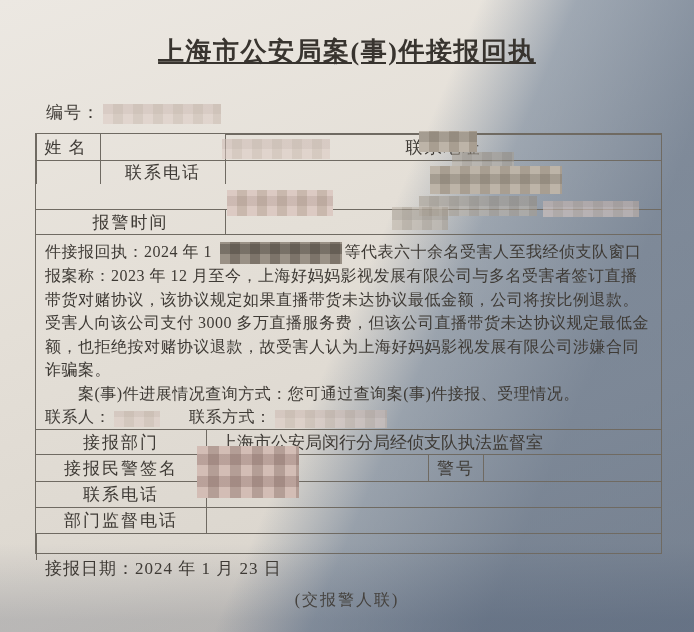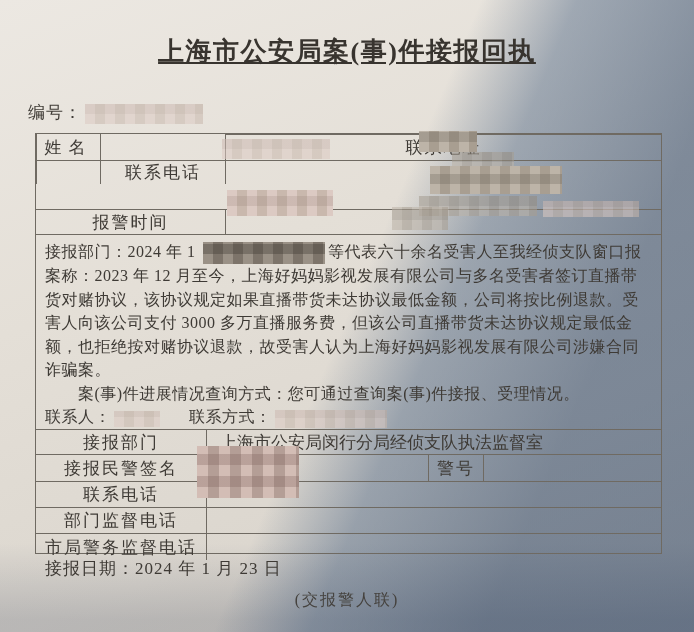--- a/index.html
+++ b/index.html
@@ -15,21 +15,21 @@
       linear-gradient(to bottom, rgba(70,80,100,0) 86%, rgba(60,70,92,.22) 98%),
       linear-gradient(160deg,#ece8e2 0%,#e4dfd7 38%,#dcd7cf 72%,#cfc9c1 100%);
   }
   .title{
     position:absolute;top:34px;left:0;width:100%;
     text-align:center;font-size:26px;font-weight:bold;letter-spacing:1.5px;
     color:#38342f;
     text-decoration:underline;
   }
   .serial-line{
-    position:absolute;top:101px;left:28px;font-size:17px;letter-spacing:1px;
+    position:absolute;top:101px;left:46px;font-size:17px;letter-spacing:1px;
   }
   
   .formtable{
     position:absolute;left:35px;top:133px;width:627px;height:421px;
     border:1.5px solid #6f6a62;box-sizing:border-box;font-size:17px;
   }
   .formtable .cell{box-sizing:border-box;display:flex;align-items:center;}
   .bL{border-left:1px solid #6f6a62;}
   .bT{border-top:1px solid #6f6a62;}
   .center{justify-content:center;text-align:center;}
@@ -88,21 +88,21 @@
       <div class="cell center bL bT lbl">联系电话</div>
       <div class="cell bL bT"></div>
     </div>
 
     <div class="sec-time bT">
       <div class="cell center lbl">报警时间</div>
       <div class="cell bL"></div>
     </div>
 
     <div class="sec-content bT">
-      <div><span>接报部门：</span><span>2024 年 1 </span><span class="mosaic m-inline m-dark" style="width:122px;height:22px;"></span><span>等代表六十余名受害人至我经侦支队窗口报案称：2023 年 12 月至今，上海好妈妈影视发展有限公司与多名受害者签订直播带货对赌协议，该协议规定如果直播带货未达协议最低金额，公司将按比例退款。受害人向该公司支付 3000 多万直播服务费，但该公司直播带货未达协议规定最低金额，也拒绝按对赌协议退款，故受害人认为上海好妈妈影视发展有限公司涉嫌合同诈骗案。</span></div>
+      <div><span>件接报回执：</span><span>2024 年 1 </span><span class="mosaic m-inline m-dark" style="width:122px;height:22px;"></span><span>等代表六十余名受害人至我经侦支队窗口报案称：2023 年 12 月至今，上海好妈妈影视发展有限公司与多名受害者签订直播带货对赌协议，该协议规定如果直播带货未达协议最低金额，公司将按比例退款。受害人向该公司支付 3000 多万直播服务费，但该公司直播带货未达协议规定最低金额，也拒绝按对赌协议退款，故受害人认为上海好妈妈影视发展有限公司涉嫌合同诈骗案。</span></div>
       <div class="progress-line">案(事)件进展情况查询方式：您可通过查询案(事)件接报、受理情况。</div>
       <div>
         <span>联系人：</span><span class="mosaic m-inline m-pink faint" style="width:46px;height:16px;"></span><span style="display:inline-block;width:26px;"></span><span>联系方式：</span><span class="mosaic m-inline m-pink faint" style="width:112px;height:18px;"></span>
       </div>
     </div>
 
     <div class="sec-row h24 bT">
       <div class="cell center lbl">接报部门</div>
       <div class="cell bL val-pad">上海市公安局闵行分局经侦支队执法监督室</div>
     </div>
@@ -118,21 +118,20 @@
       <div class="cell center lbl">联系电话</div>
       <div class="cell bL val-pad"></div>
     </div>
 
     <div class="sec-row h25 bT">
       <div class="cell center lbl">部门监督电话</div>
       <div class="cell bL val-pad"></div>
     </div>
 
     <div class="sec-row h26 bT">
-      <div class="cell center lbl">市局警务监督电话</div>
       <div class="cell bL val-pad"></div>
     </div>
 
   </div>
 
   <div class="mosaic m-pink faint" style="left:222px;top:139px;width:108px;height:20px;"></div>
   <div class="mosaic m-gray" style="left:419px;top:131px;width:58px;height:21px;"></div>
   <div class="mosaic m-gray faint" style="left:452px;top:152px;width:62px;height:20px;"></div>
   <div class="mosaic m-gray" style="left:430px;top:166px;width:132px;height:28px;"></div>
   <div class="mosaic m-pink" style="left:227px;top:190px;width:106px;height:26px;"></div>

